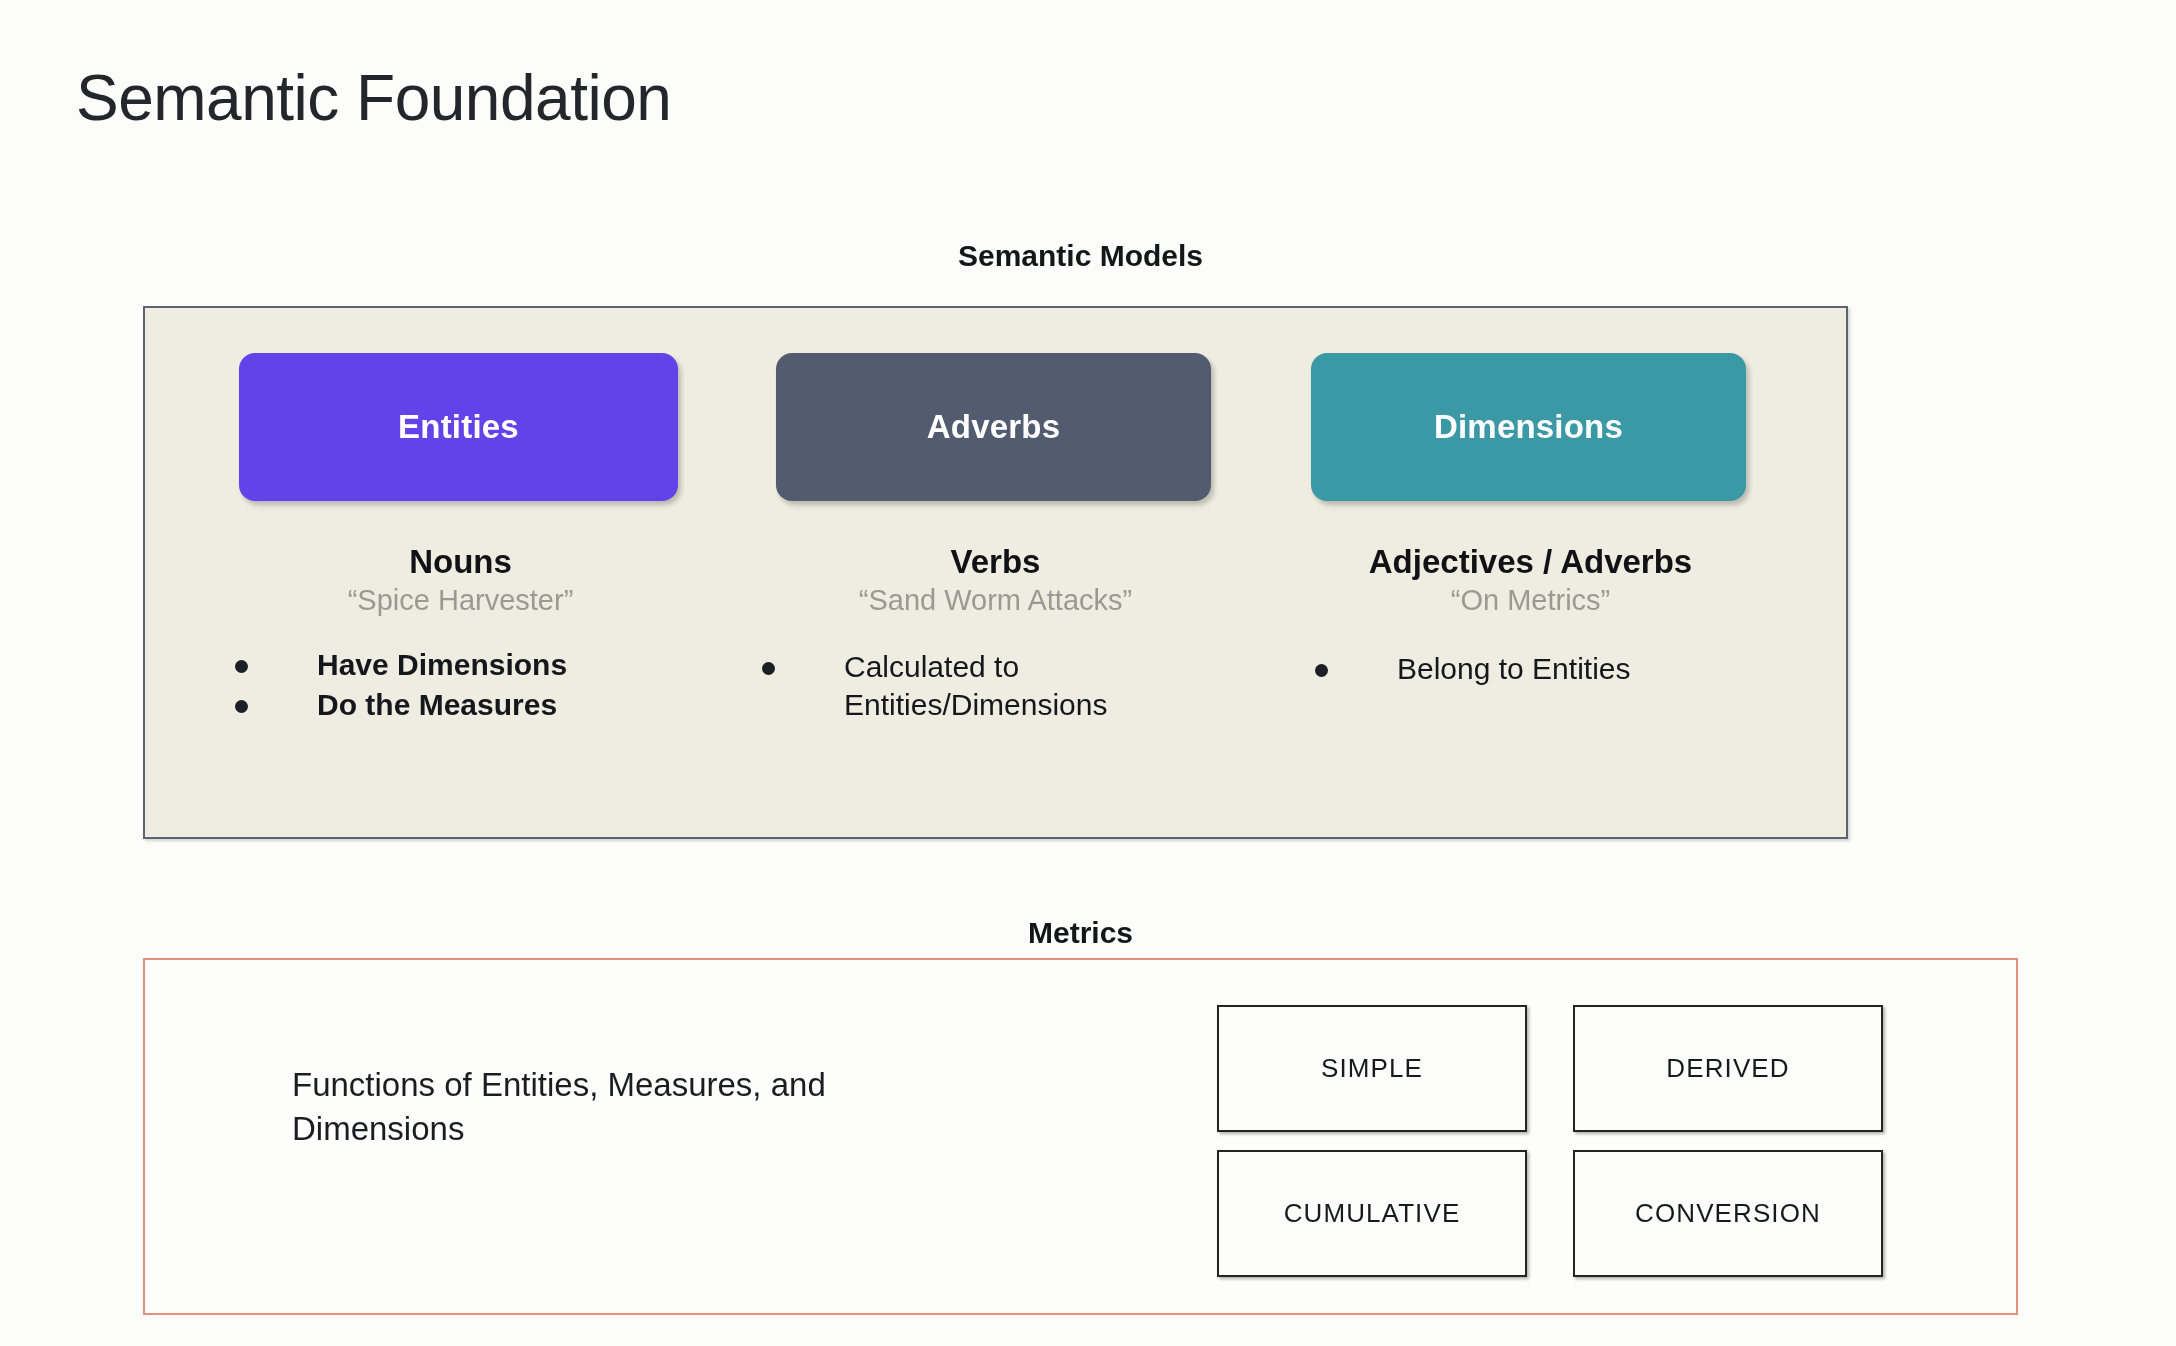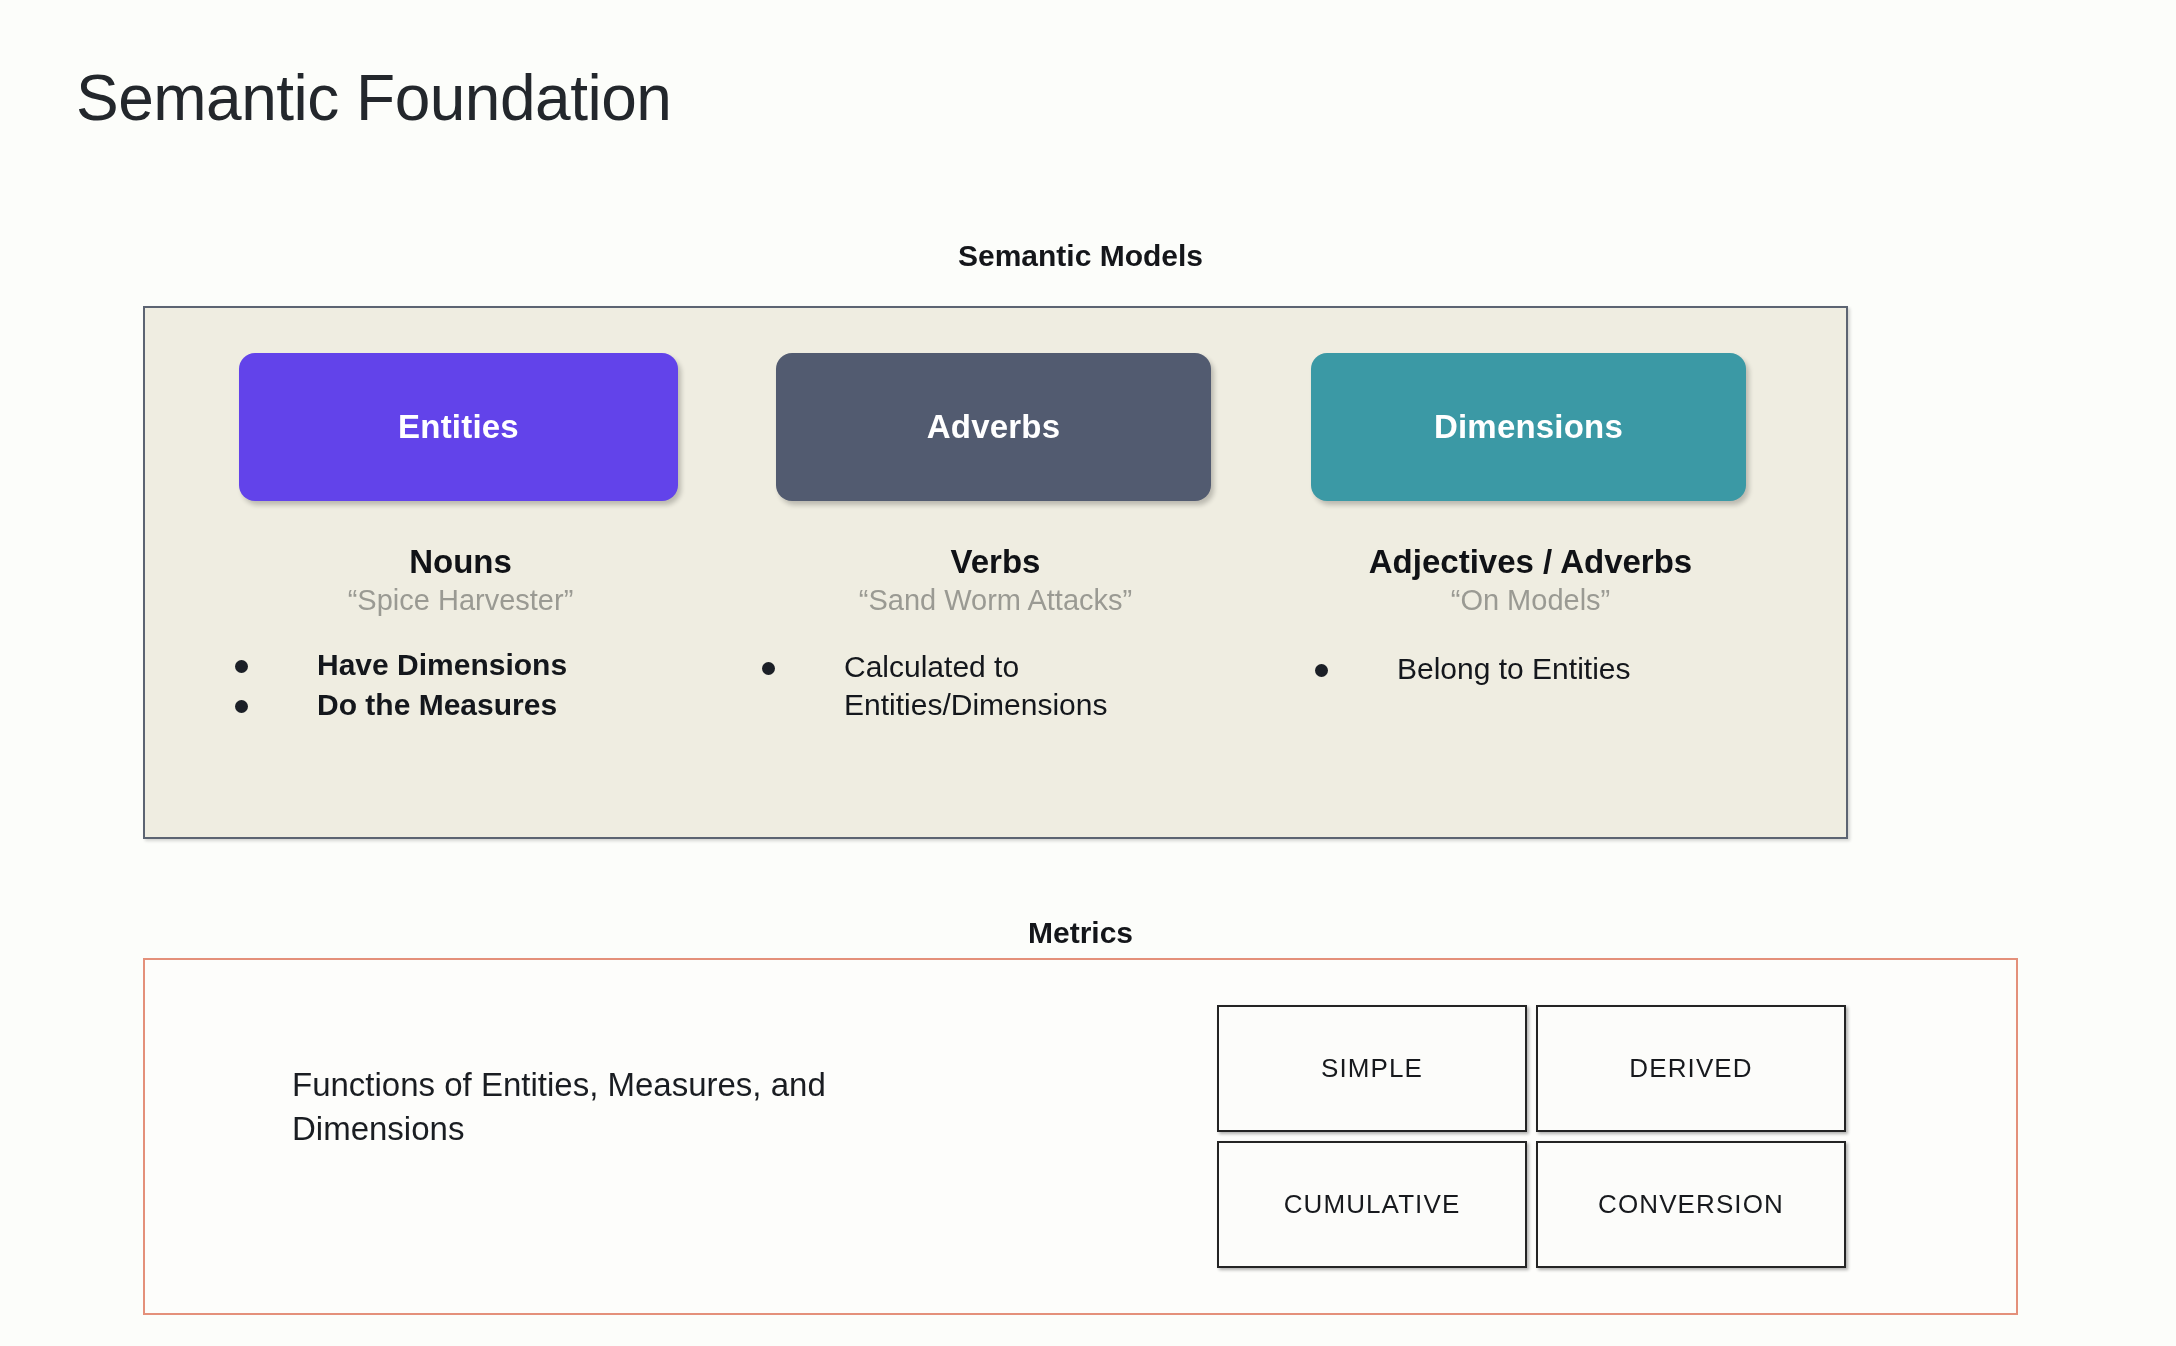--- a/index.html
+++ b/index.html
@@ -159,21 +159,20 @@
   }
   .metrics-grid {
     position: absolute;
     left: 1072px;
     top: 45px;
     display: grid;
     grid-template-columns: 310px 310px;
     grid-template-rows: 127px 127px;
     column-gap: 46px;
     row-gap: 18px;
-    gap: 9px;
   }
   .metric-box {
     border: 2px solid #242424;
     background: #fcfcfa;
     display: flex;
     align-items: center;
     justify-content: center;
     font-size: 26px;
     letter-spacing: 1.1px;
     color: #17191d;
@@ -215,21 +214,21 @@
         <li class="bullet-item">
           <span class="bullet-dot"></span>
           <span>Calculated to Entities/Dimensions</span>
         </li>
       </ul>
     </div>
 
     <div class="model-col col-2">
       <div class="model-chip" id="chip-2" style="background: rgb(59, 153, 165);">Dimensions</div>
       <div class="part-of-speech">Adjectives / Adverbs</div>
-      <div class="example-phrase">“On Models”</div>
+      <div class="example-phrase">“On Metrics”</div>
       <ul class="bullet-list">
         <li class="bullet-item">
           <span class="bullet-dot"></span>
           <span>Belong to Entities</span>
         </li>
       </ul>
     </div>
 
   </div>
 </div>

